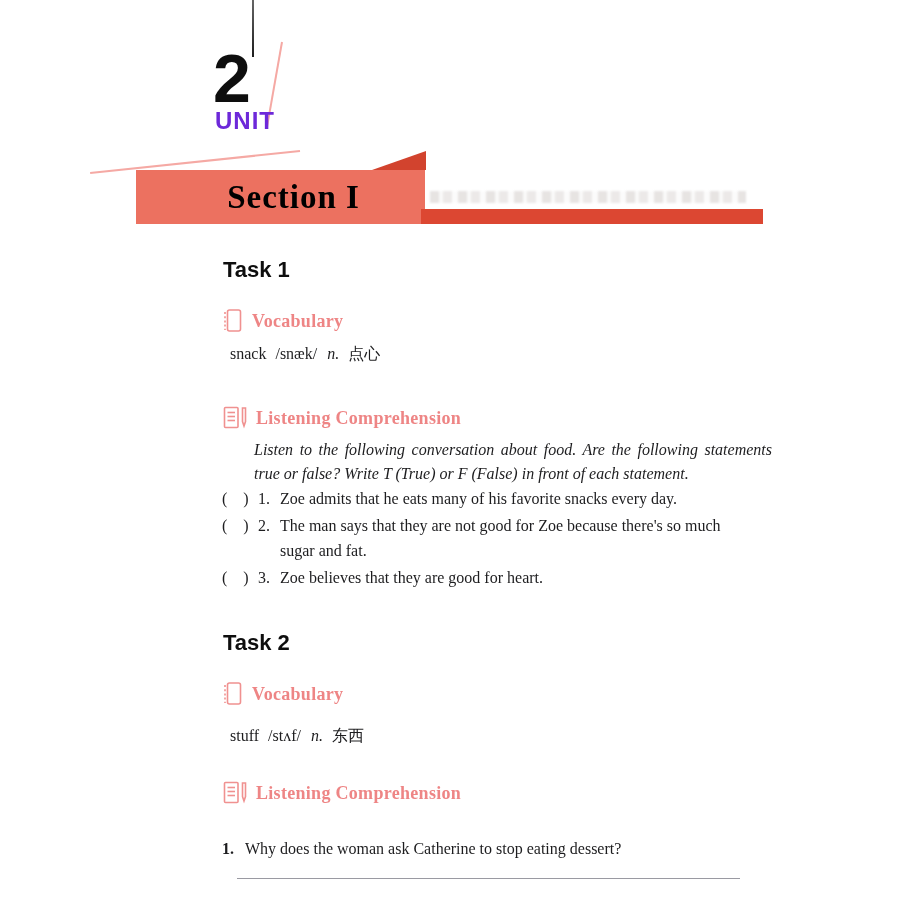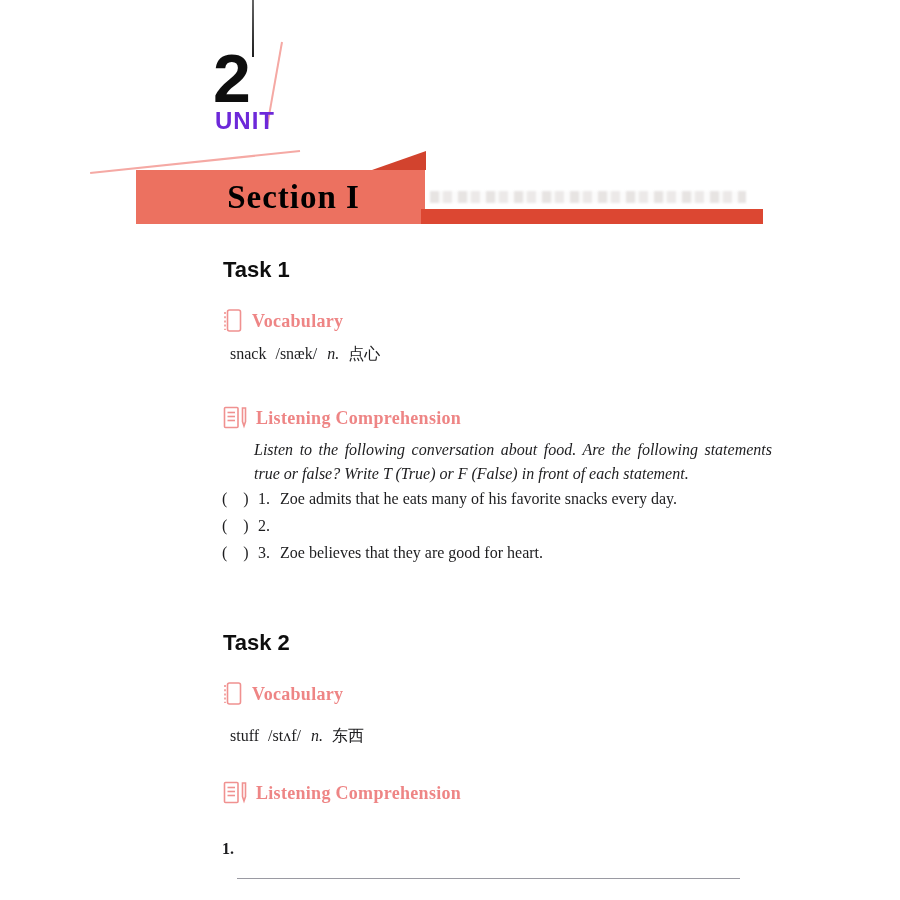--- a/index.html
+++ b/index.html
@@ -115,20 +115,21 @@
 
   <div class="tf-list">
     <div class="tf-row">
       <span class="tf-bracket">( )</span>
       <span class="tf-num">1.</span>
       <span class="tf-text">Zoe admits that he eats many of his favorite snacks every day.</span>
     </div>
     <div class="tf-row">
       <span class="tf-bracket">( )</span>
       <span class="tf-num">2.</span>
+      <span class="tf-text">The man says that they are not good for Zoe because there's so much sugar and fat.</span>
     </div>
     <div class="tf-row">
       <span class="tf-bracket">( )</span>
       <span class="tf-num">3.</span>
       <span class="tf-text">Zoe believes that they are good for heart.</span>
     </div>
   </div>
 
   <div class="task-title" style="top:630px">Task 2</div>
 
@@ -160,17 +161,18 @@
         <line x1="4.5" y1="15.5" x2="12" y2="15.5"></line>
         <path d="M19.5 3 h3 v13.5 l-1.5 4.5 l-1.5 -4.5 z"></path>
       </svg>
     </span>
     <span>Listening Comprehension</span>
   </div>
 
 
   <div class="q-row">
     <span class="q-num">1.</span>
+    <span class="q-text">Why does the woman ask Catherine to stop eating dessert?</span>
   </div>
 
   <div class="answer-line"></div>
 
 </div>
 
 </body></html>

